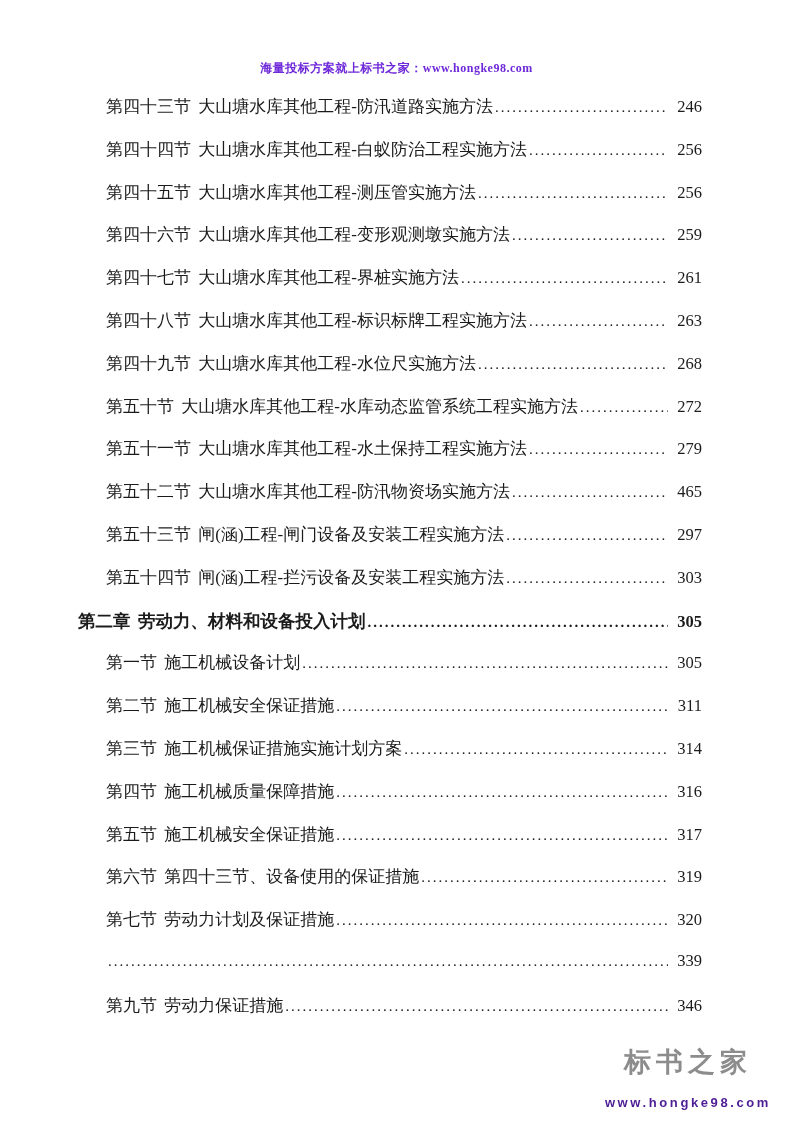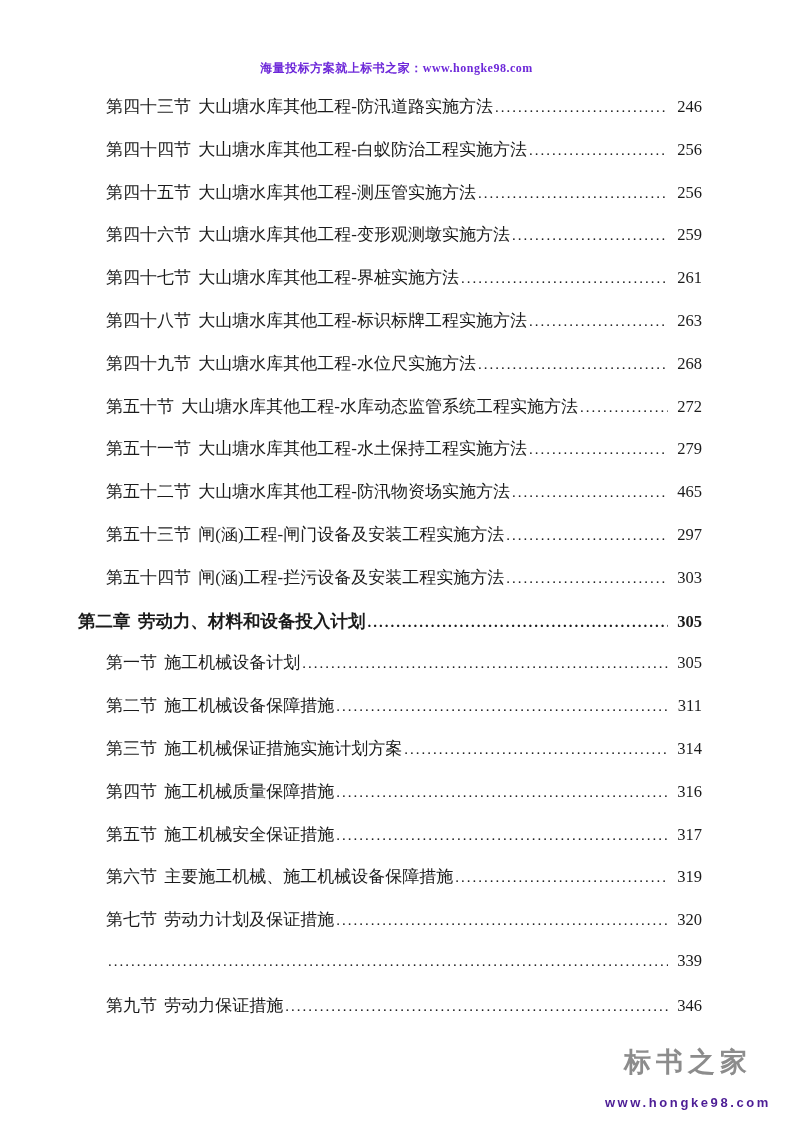--- a/index.html
+++ b/index.html
@@ -147,41 +147,41 @@
       <span class="toc-title">第二章 劳动力、材料和设备投入计划</span>
       <span class="toc-dots"></span>
       <span class="toc-page">305</span>
     </div>
     <div class="toc-row section">
       <span class="toc-title">第一节 施工机械设备计划</span>
       <span class="toc-dots"></span>
       <span class="toc-page">305</span>
     </div>
     <div class="toc-row section">
-      <span class="toc-title">第二节 施工机械设备保障措施</span>
+      <span class="toc-title">第二节 施工机械安全保证措施</span>
       <span class="toc-dots"></span>
       <span class="toc-page">311</span>
     </div>
     <div class="toc-row section">
       <span class="toc-title">第三节 施工机械保证措施实施计划方案</span>
       <span class="toc-dots"></span>
       <span class="toc-page">314</span>
     </div>
     <div class="toc-row section">
       <span class="toc-title">第四节 施工机械质量保障措施</span>
       <span class="toc-dots"></span>
       <span class="toc-page">316</span>
     </div>
     <div class="toc-row section">
       <span class="toc-title">第五节 施工机械安全保证措施</span>
       <span class="toc-dots"></span>
       <span class="toc-page">317</span>
     </div>
     <div class="toc-row section">
-      <span class="toc-title">第六节 主要施工机械、施工机械设备保障措施</span>
+      <span class="toc-title">第六节 第四十三节、设备使用的保证措施</span>
       <span class="toc-dots"></span>
       <span class="toc-page">319</span>
     </div>
     <div class="toc-row section">
       <span class="toc-title">第七节 劳动力计划及保证措施</span>
       <span class="toc-dots"></span>
       <span class="toc-page">320</span>
     </div>
     <div class="toc-row section">
       <span class="toc-dots"></span>

